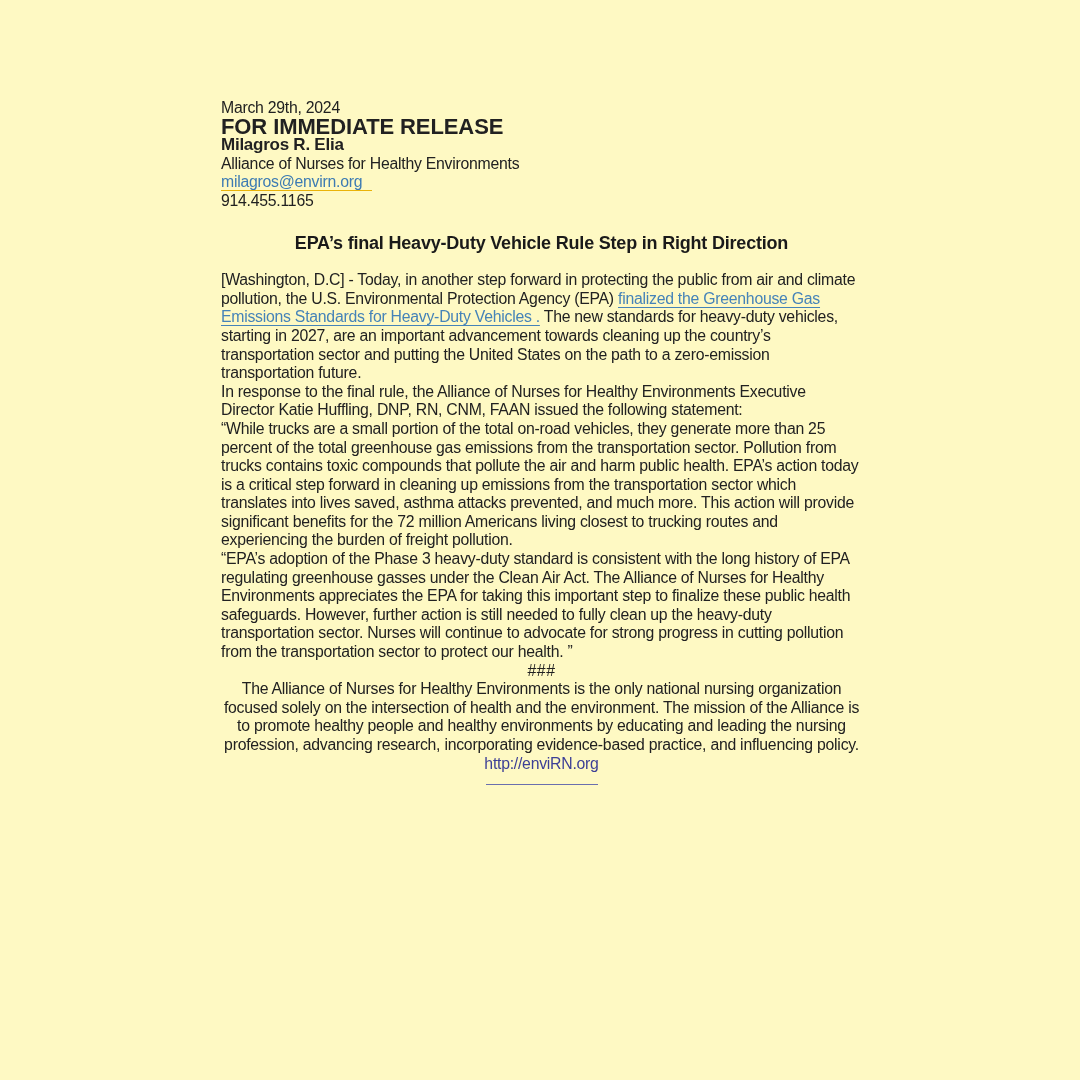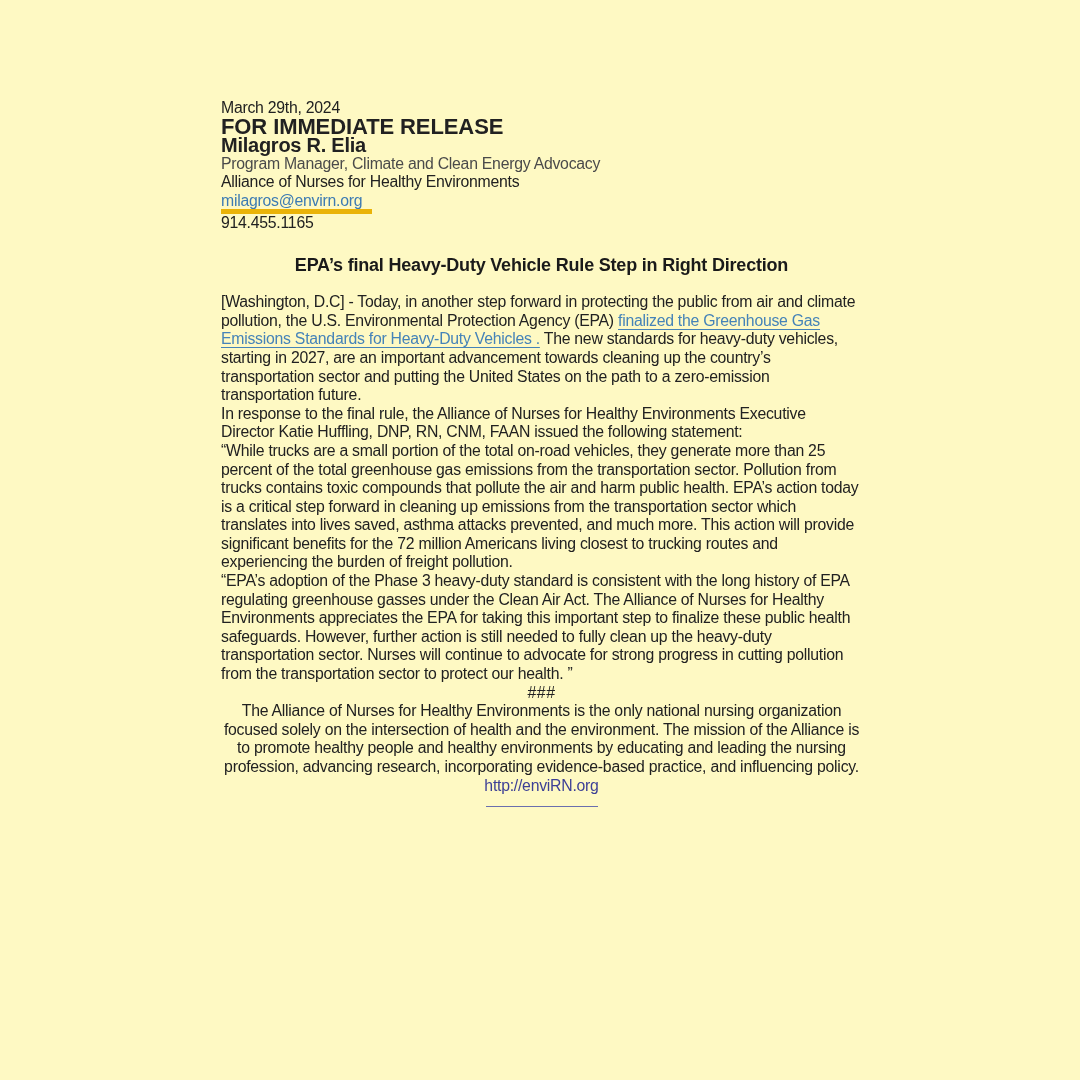--- a/index.html
+++ b/index.html
@@ -29,26 +29,26 @@
   }
   .content p { margin: 0; }
   .date { margin-bottom: 19px; }
   .release-label {
     font-weight: bold;
     font-size: 22px;
     margin-bottom: 20px;
     letter-spacing: -0.1px;
   }
   .contact-block p { margin: 0; }
-  .contact-name { font-weight: bold; font-size: 20px; }
+  .contact-name { font-weight: bold; font-size: 17px; }
   .contact-title { color: #4a4a4a; }
   .email-link {
     color: #3d7bb3;
     text-decoration: none;
-    border-bottom: 5px solid #eab308;
+    border-bottom: 1px solid #eab308;
     padding-right: 10px;
     display: inline-block;
     line-height: 17px;
   }
   .headline {
     font-size: 18px;
     font-weight: bold;
     text-align: center;
     margin: 23px 0 19px 0;
     letter-spacing: -0.2px;
@@ -87,21 +87,20 @@
 
 <div class="page">
   <div class="content">
 
     <p class="date">March 29th, 2024</p>
 
     <p class="release-label">FOR IMMEDIATE RELEASE</p>
 
     <div class="contact-block">
       <p class="contact-name">Milagros R. Elia</p>
-      <p class="contact-title">Program Manager, Climate and Clean Energy Advocacy</p>
       <p>Alliance of Nurses for Healthy Environments</p>
       <p><a href="#" class="email-link">milagros@envirn.org</a></p>
       <p>914.455.1165</p>
     </div>
 
     <h1 class="headline">EPA’s final Heavy-Duty Vehicle Rule Step in Right Direction</h1>
 
     <p class="body-para"><span>[Washington, D.C] - Today, in another step forward in protecting the public from air and climate pollution, the U.S. Environmental Protection Agency (EPA) </span><a href="#" class="inline-link">finalized the Greenhouse Gas Emissions Standards for Heavy-Duty Vehicles .</a><span> The new standards for heavy-duty vehicles, starting in 2027, are an important advancement towards cleaning up the country’s transportation sector and putting the United States on the path to a zero-emission transportation future.</span></p>
 
     <p class="body-para">In response to the final rule, the Alliance of Nurses for Healthy Environments Executive Director Katie Huffling, DNP, RN, CNM, FAAN issued the following statement:</p>

